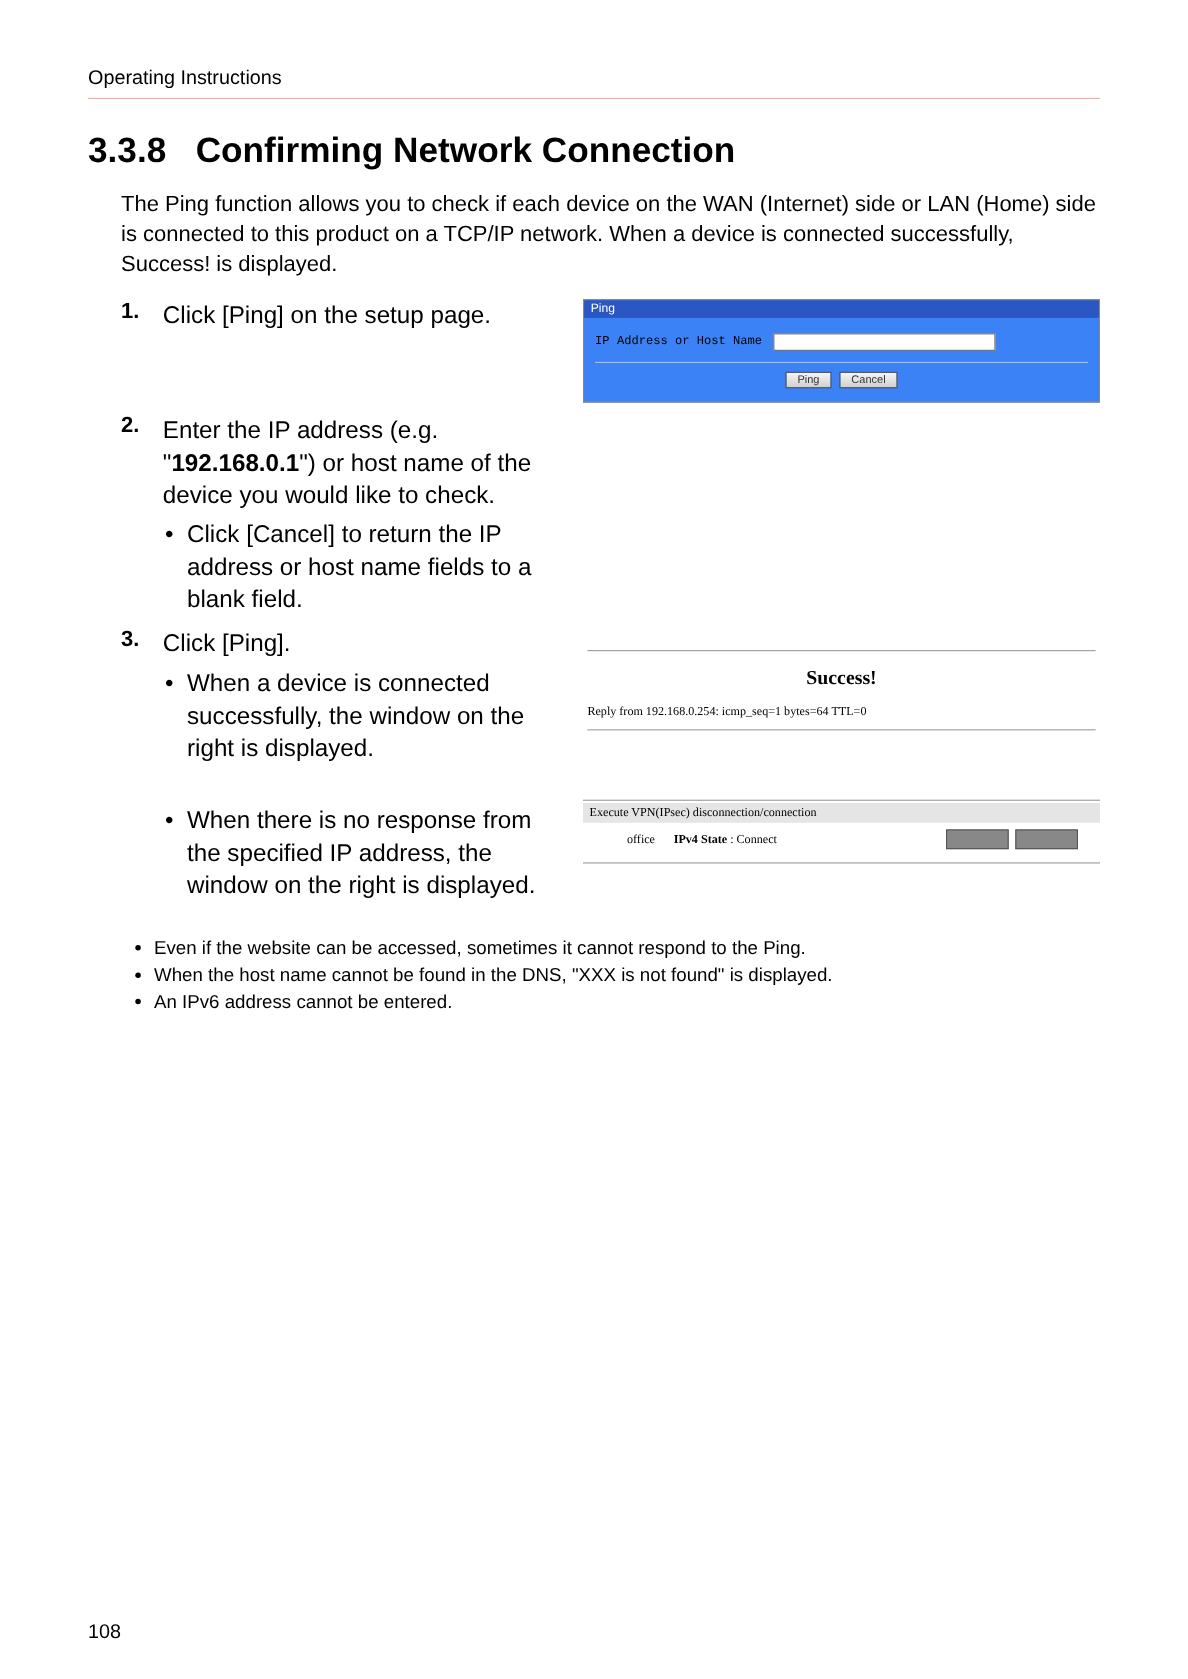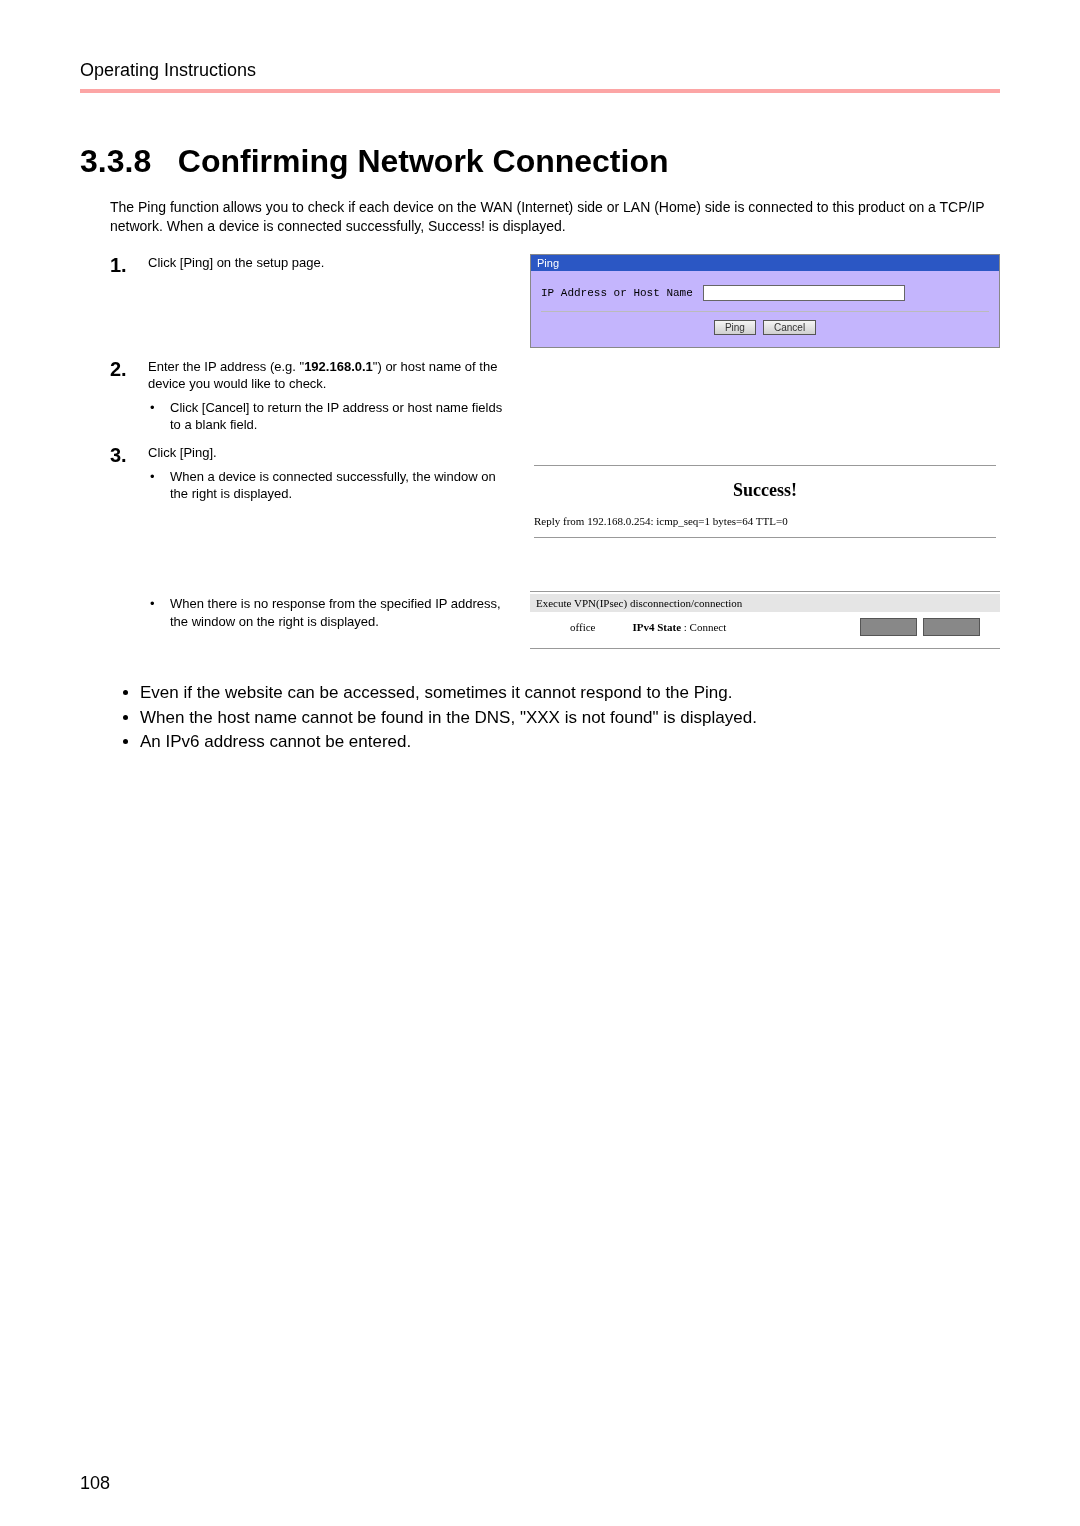--- a/index.html
+++ b/index.html
@@ -13,30 +13,30 @@
   .page {
     padding: 60px 80px 60px 80px;
     box-sizing: border-box;
     width: 1080px;
     min-height: 1526px;
     position: relative;
   }
   .running-head {
     font-size: 18px;
     padding-bottom: 8px;
-    border-bottom: 4px solid #fca5a5;
-    margin-bottom: 50px;
+    border-bottom: 1px solid #fca5a5;
+    margin-bottom: 28px;
   }
   h1.section-title {
     font-size: 32px;
     font-weight: bold;
     margin: 0 0 18px 0;
   }
   .intro {
-    font-size: 14px;
+    font-size: 20px;
     line-height: 1.35;
     margin: 0 0 18px 30px;
   }
   .steps-area {
     margin-left: 30px;
   }
   .step-row {
     display: flex;
     align-items: flex-start;
     margin-bottom: 10px;
@@ -45,21 +45,21 @@
     flex: 0 0 400px;
     display: flex;
   }
   .step-num {
     font-size: 20px;
     font-weight: bold;
     width: 38px;
     flex: 0 0 38px;
   }
   .step-body {
-    font-size: 13px;
+    font-size: 22px;
     line-height: 1.35;
   }
   .step-body .bold { font-weight: bold; margin-top: 36px; }
   .sub-bullet {
     margin-top: 6px;
     padding-left: 22px;
     position: relative;
   }
   .sub-bullet::before {
     content: "•";
@@ -68,21 +68,21 @@
     top: 0;
   }
   .step-right {
     flex: 1;
     padding-left: 20px;
   }
 
   
   .ping-panel {
     border: 1px solid #888;
-    background: #c4b5fd;
+    background: #3b82f6;
     font-size: 11px;
   }
   .ping-panel-hdr {
     background: #2b57c4;
     color: #fff;
     padding: 2px 6px;
     font-size: 11px;
   }
   .ping-panel-body {
     padding: 8px 10px 12px 10px;
@@ -119,21 +119,21 @@
     font-family: "Times New Roman", serif;
     font-size: 11px;
   }
   .vpn-panel hr { border:none; border-top:1px solid #999; margin:2px 0;}
   .vpn-hdr {
     background: #e5e5e5;
     font-size:11px;
     padding:3px 6px;
   }
   .vpn-row {
-    display:flex; align-items:center; gap:37px; padding:6px 20px 10px 40px;
+    display:flex; align-items:center; gap:17px; padding:6px 20px 10px 40px;
   }
   .vpn-row .st b { font-weight:bold; }
   .vpn-btns { display:flex; gap:6px; margin-left:auto;}
   .vpn-btn {
     width:55px; height:16px; background:#888; border:1px solid #555;
   }
 
   .notes-block {
     margin-left: 30px;
     margin-top: 30px;

